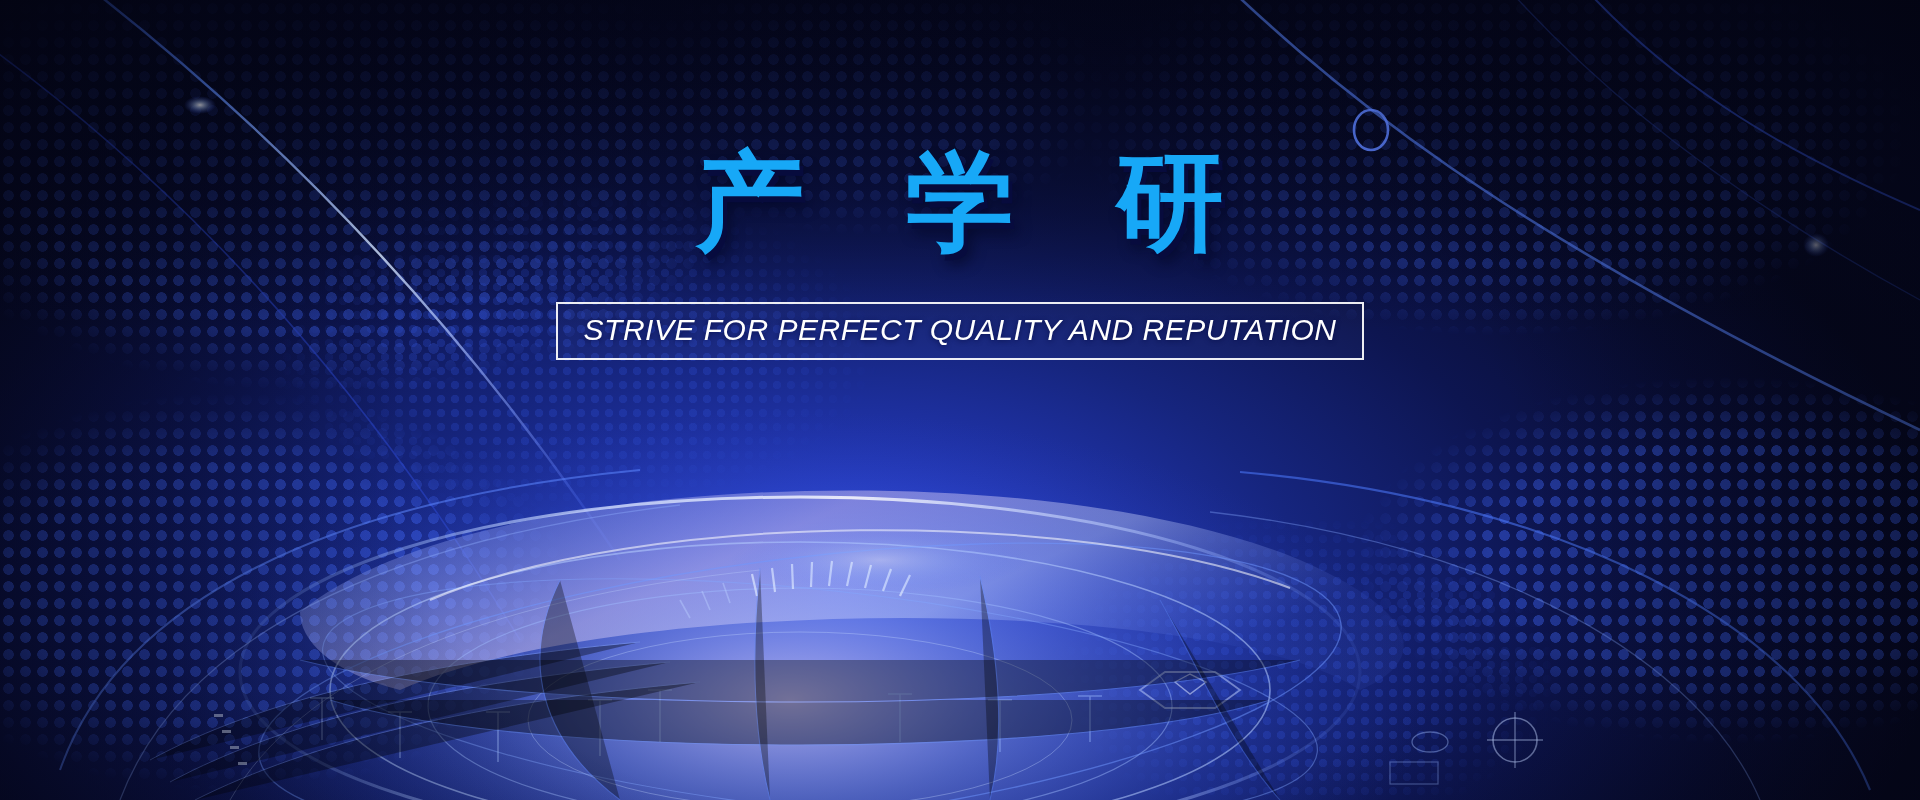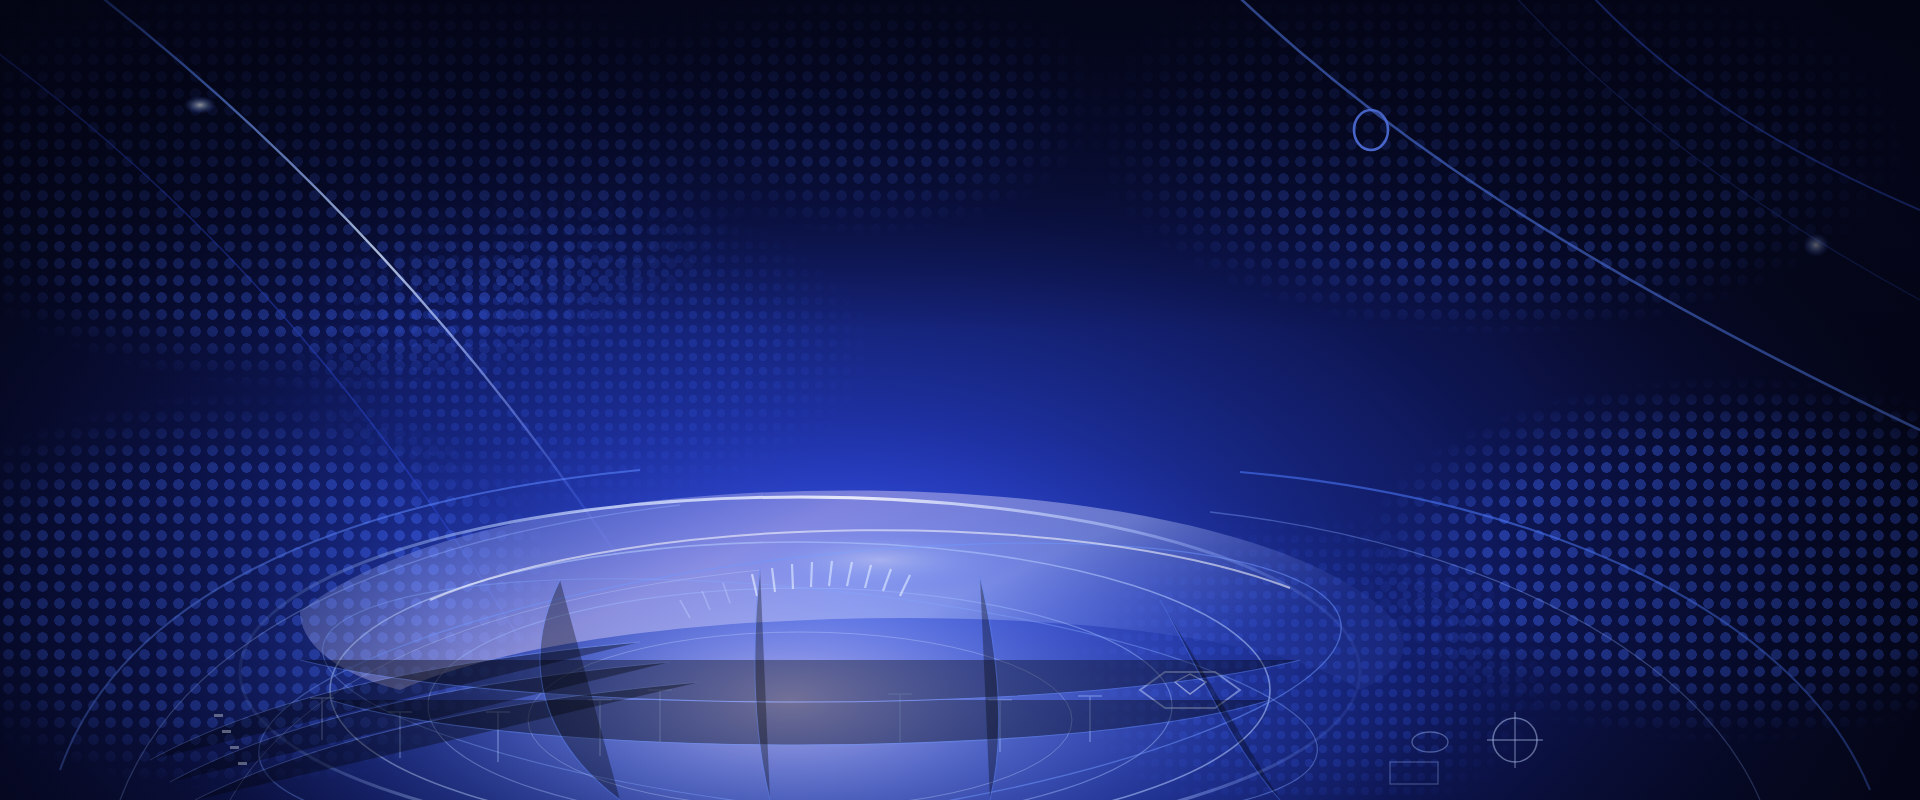--- a/index.html
+++ b/index.html
@@ -272,16 +272,20 @@
           <path d="M 980 576 C 1000 660 1005 740 990 800"></path>
           <path d="M 1160 600 C 1200 670 1230 745 1280 800"></path>
         </g>
       </g>
     </g>
   </svg>
   <div class="bg-vignette"></div>
 
   <div class="content">
 
-
-
+    <h1 class="title-main">产 学 研</h1>
+
+
+    <div class="tagline-box">
+      <span class="tagline-text">STRIVE FOR PERFECT QUALITY AND REPUTATION</span>
+    </div>
   </div>
 </div>
 
 </body></html>

